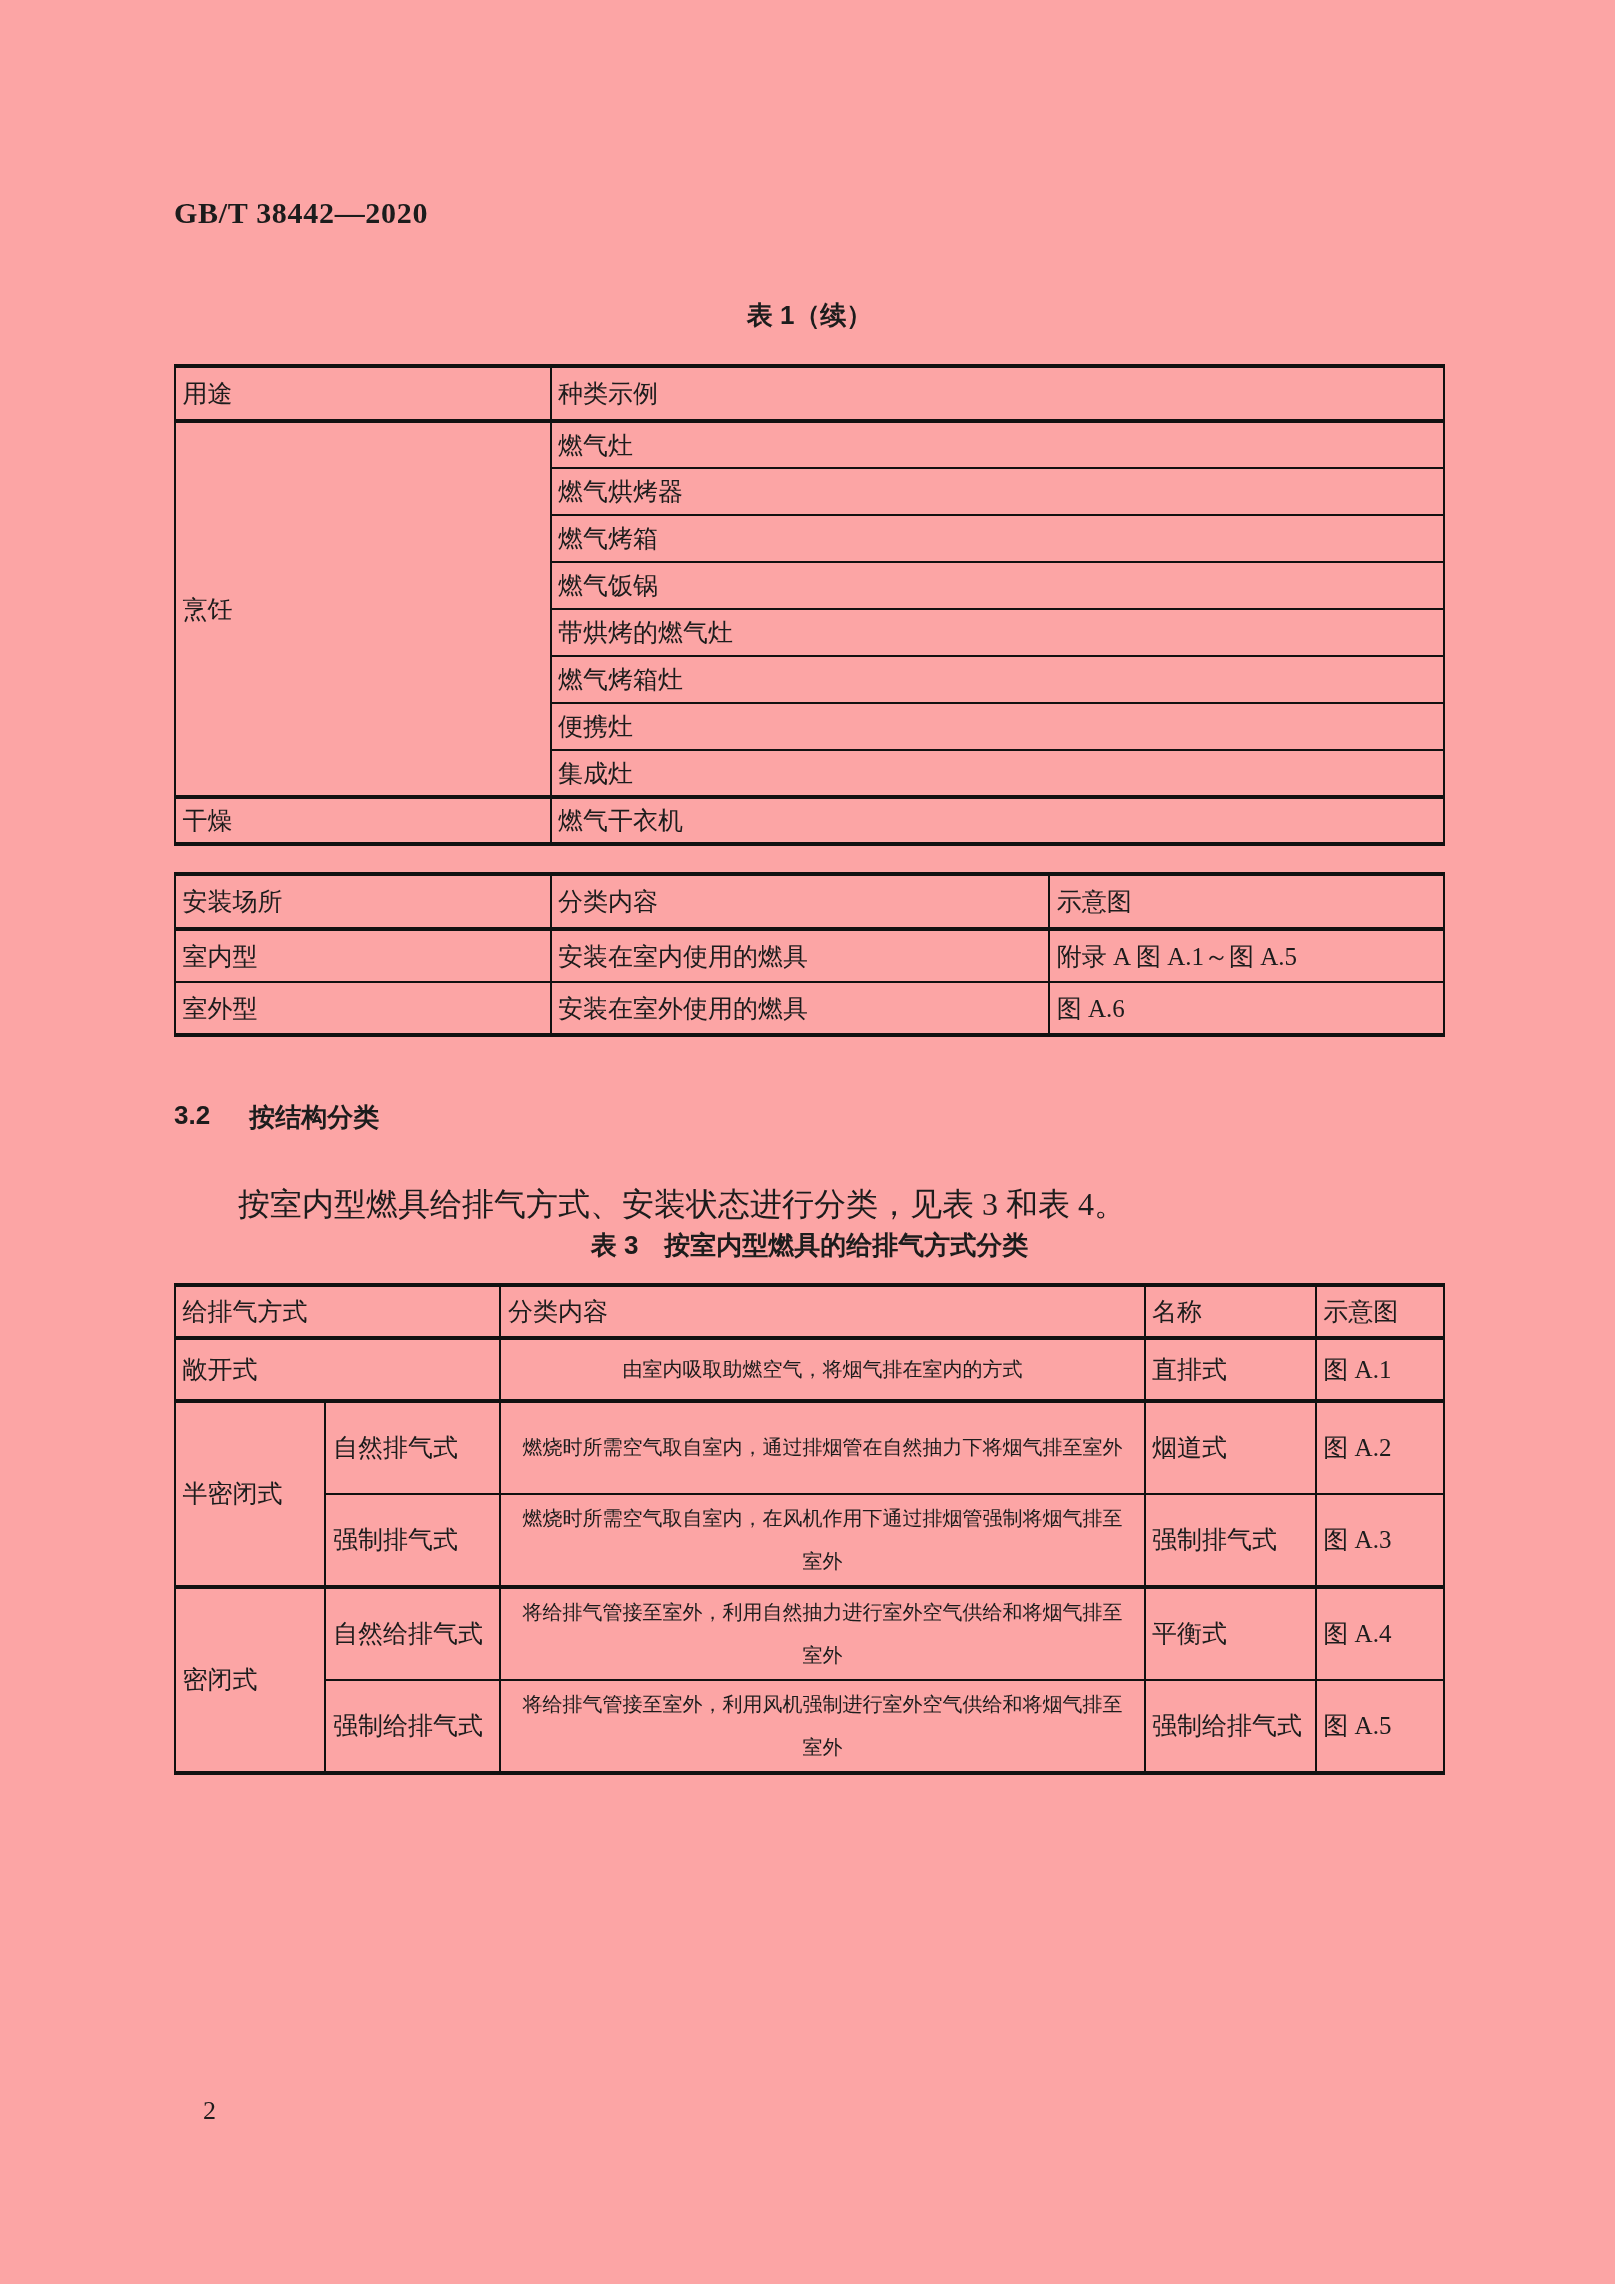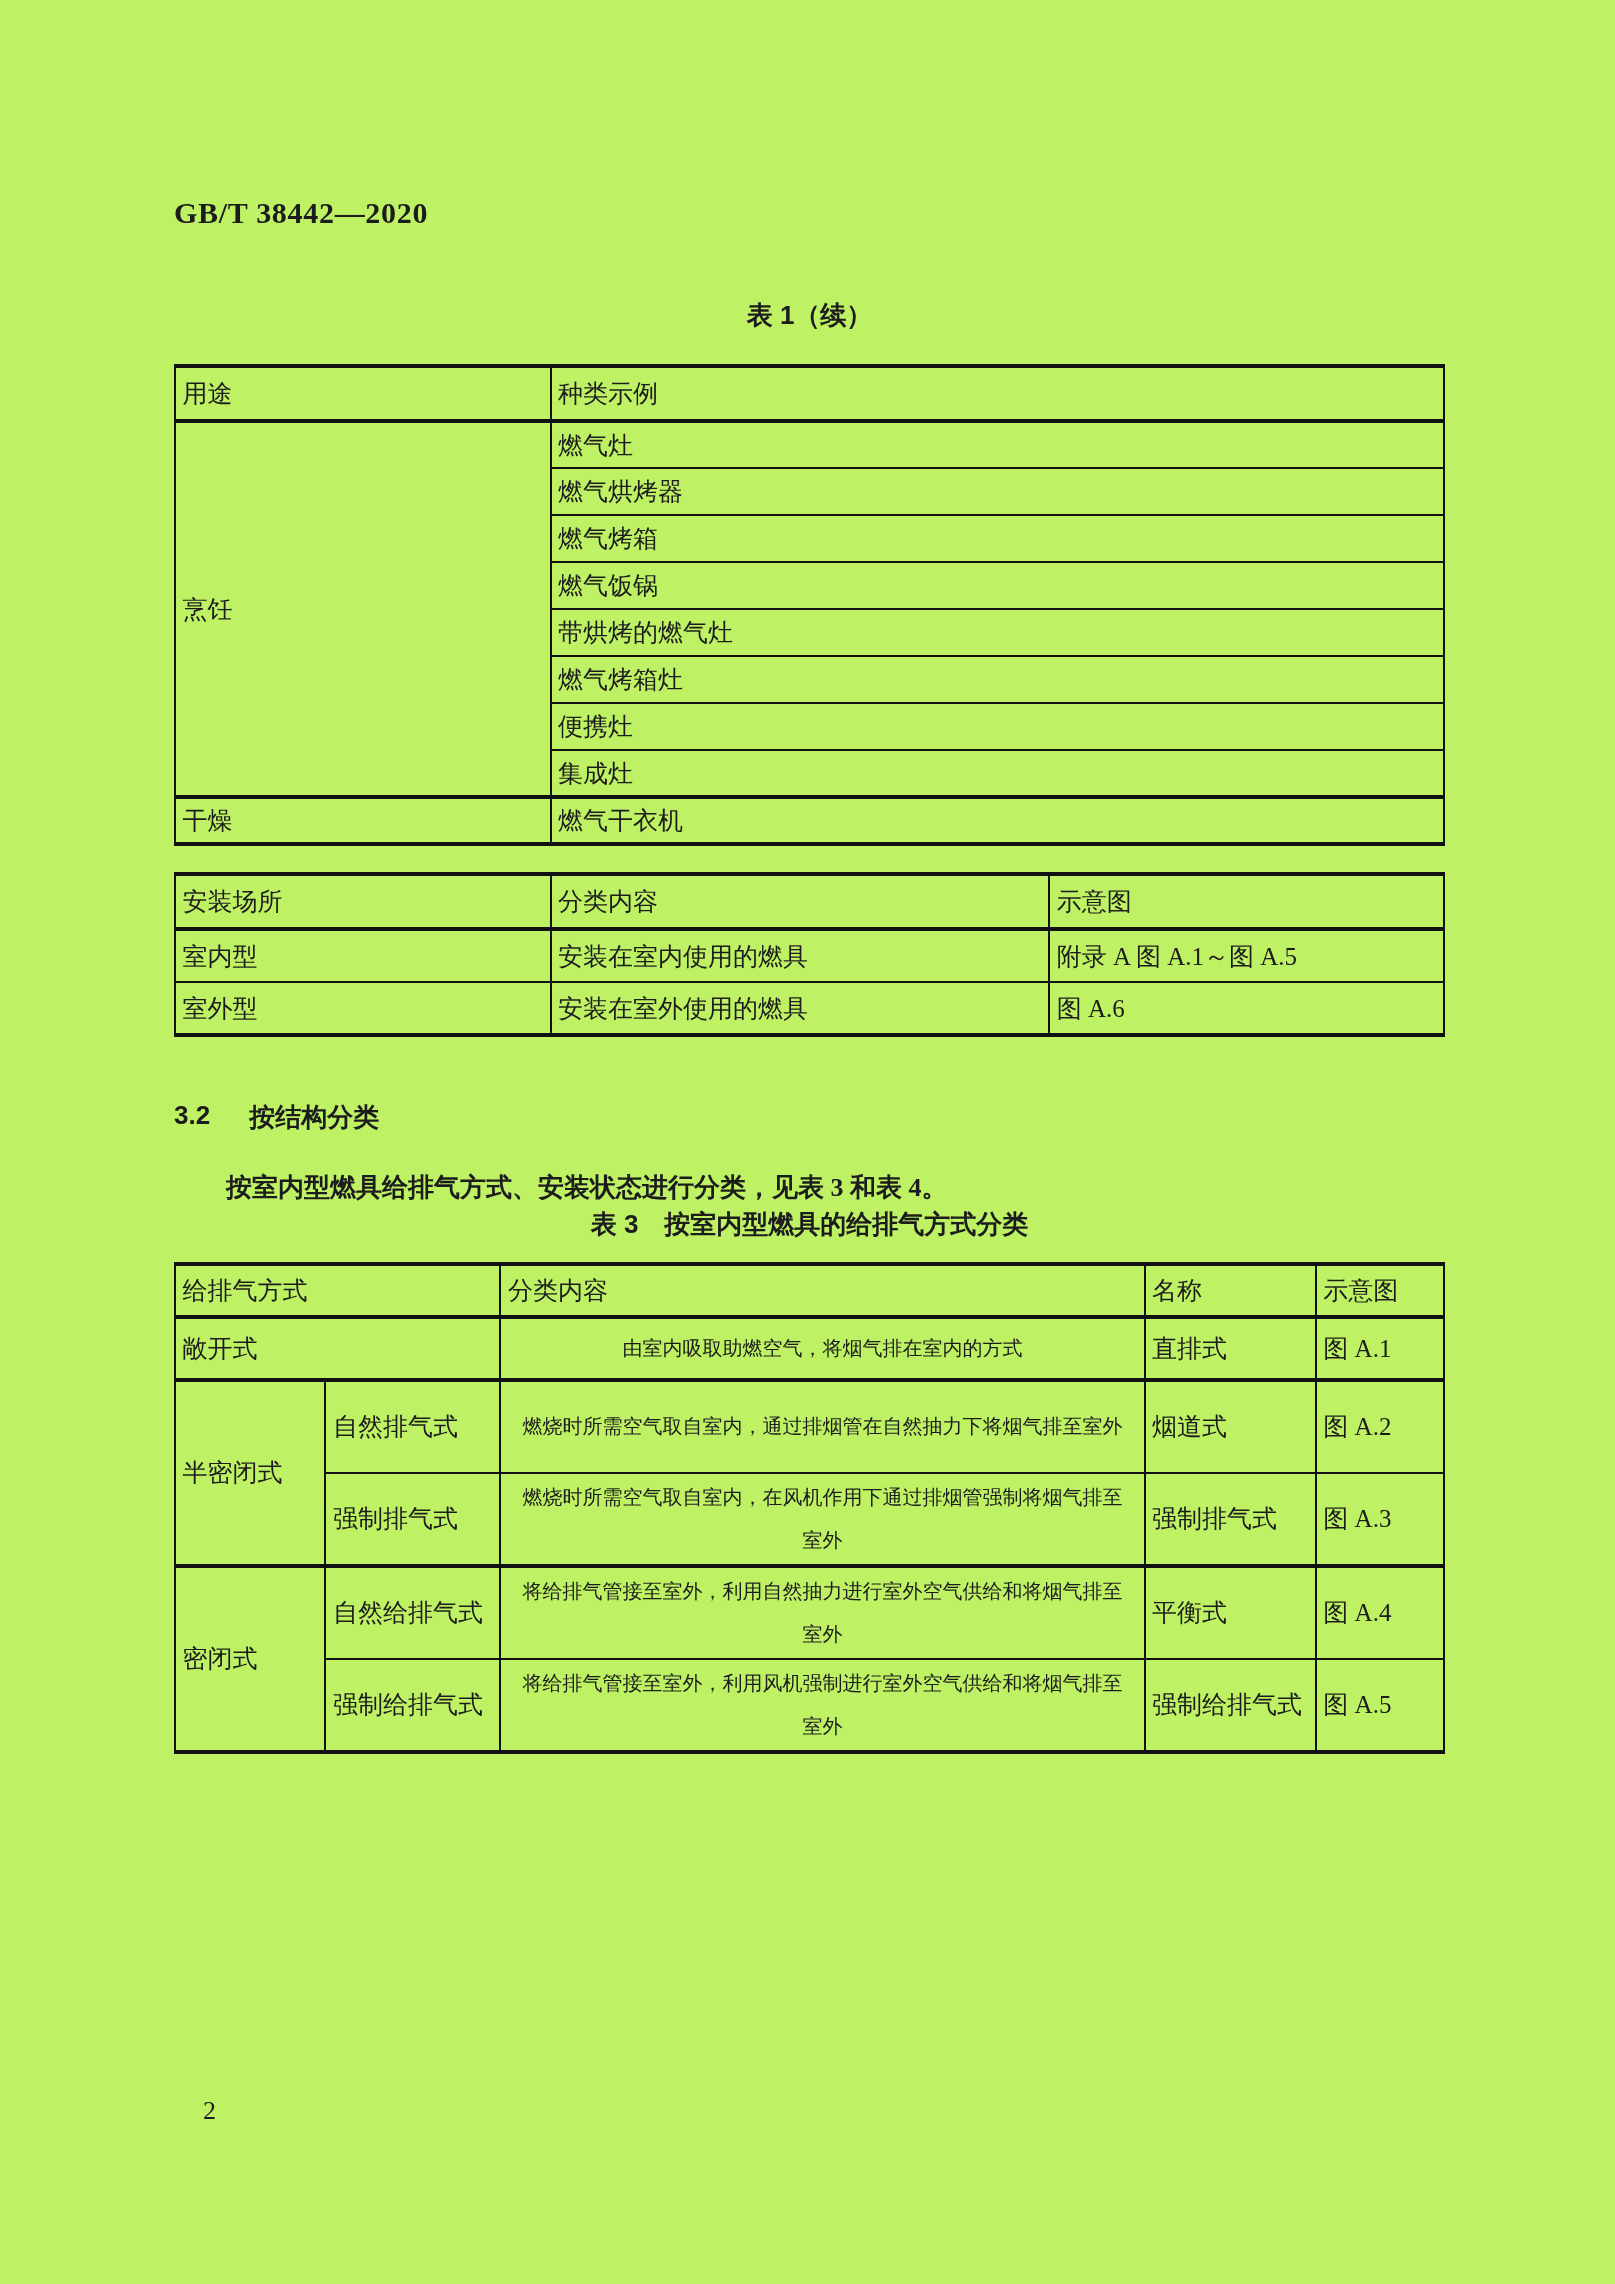--- a/index.html
+++ b/index.html
@@ -1,19 +1,19 @@
 <!DOCTYPE html>
 <html style="font-size:10.4px"><head>
 <meta charset="utf-8">
 <style>
   html,body{margin:0;padding:0;background:#e8e8e8;}
   .page{
     position:relative;
     width:1616px;height:2284px;
-    background:#bef264;
+    background:#fca5a5;
     font-family:"Liberation Serif","DejaVu Serif",serif;
     color:#1c1c1c;
     box-sizing:border-box;
     padding:196px 171px 0 174px;
     overflow:hidden;
   }
   .std-header{
     font-size:30px;
     font-weight:700;
     letter-spacing:0.7px;
@@ -60,25 +60,24 @@
     line-height:2.15;
   }
   .section-heading{
     margin-top:63px;
     font-family:"Liberation Sans","DejaVu Sans",sans-serif;
     font-weight:700;
     font-size:26px;
     display:flex;gap:39px;
   }
   .body-para{
-    margin-top:33px;
-    font-size:26px;
+    margin-top:45px;
+    font-size:32px;
     text-indent:2em;
     line-height:1.5;
-    font-weight:bold;
   }
   .page-number{
     position:absolute;
     top:2096px;
     left:203px;
     font-size:26px;
   }
 </style>
 </head>
 <body>

